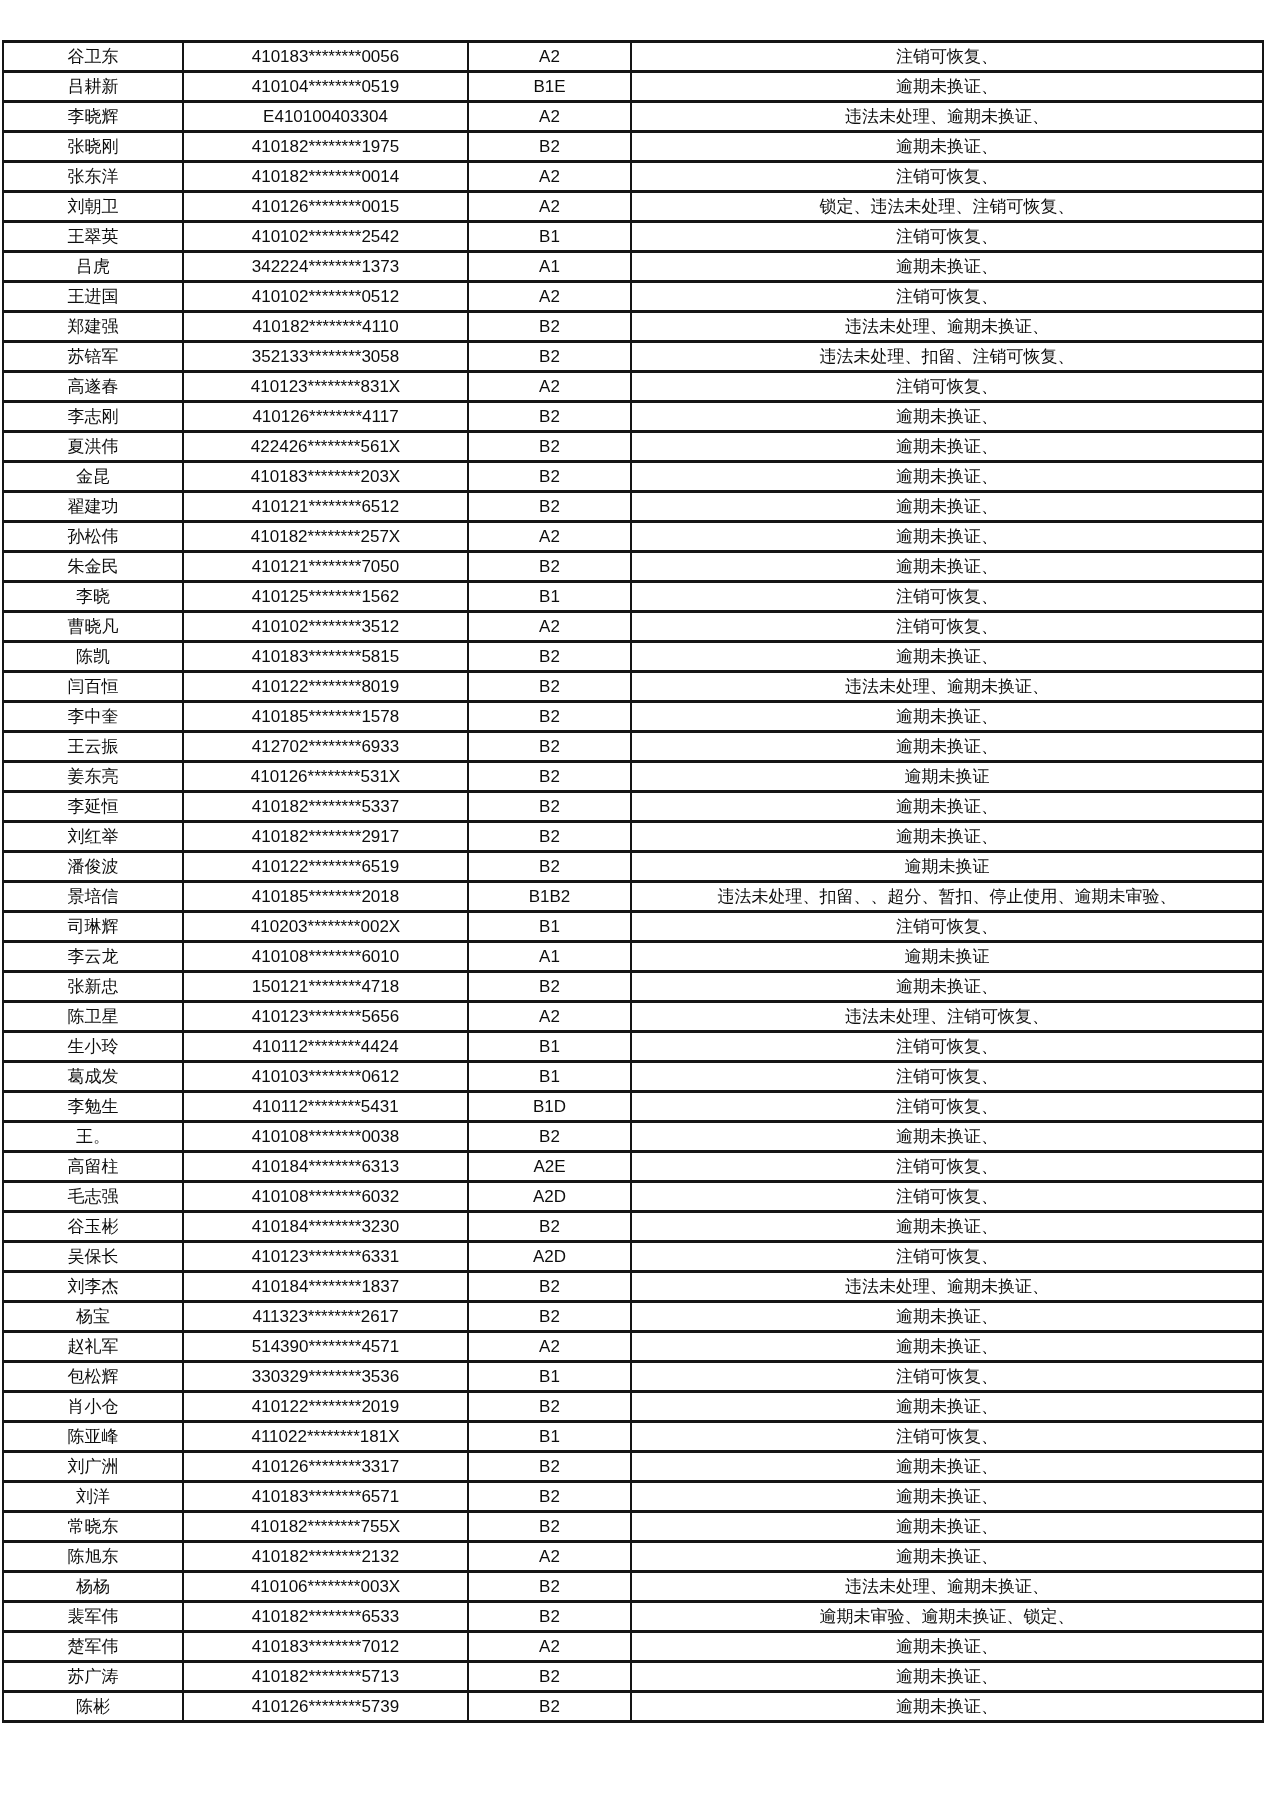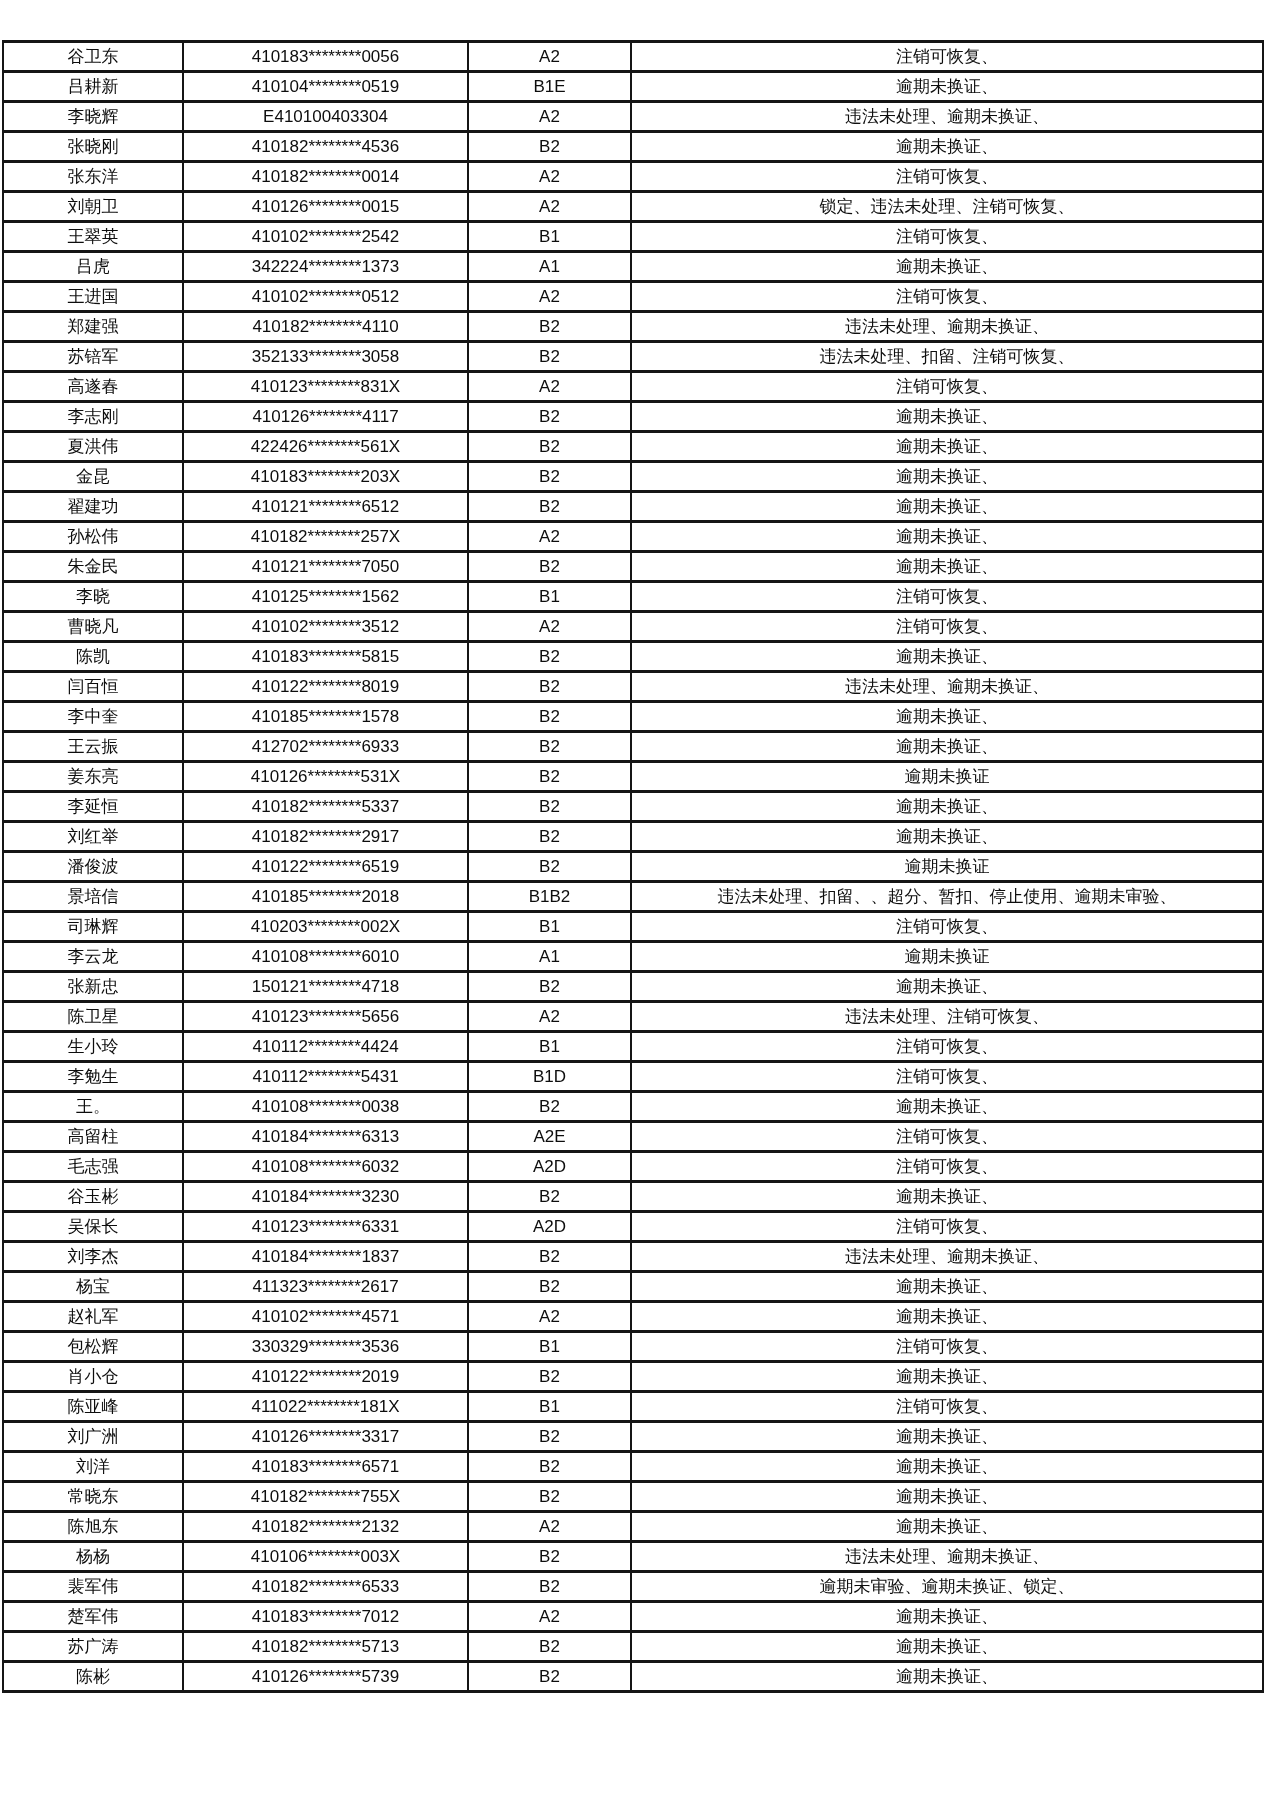--- a/index.html
+++ b/index.html
@@ -70,21 +70,21 @@
     <td>逾期未换证、</td>
   </tr>
         <tr>
     <td>李晓辉</td>
     <td>E410100403304</td>
     <td>A2</td>
     <td>违法未处理、逾期未换证、</td>
   </tr>
         <tr>
     <td>张晓刚</td>
-    <td>410182********4536</td>
+    <td>410182********1975</td>
     <td>B2</td>
     <td>逾期未换证、</td>
   </tr>
         <tr>
     <td>张东洋</td>
     <td>410182********0014</td>
     <td>A2</td>
     <td>注销可恢复、</td>
   </tr>
         <tr>
@@ -255,20 +255,26 @@
     <td>A2</td>
     <td>违法未处理、注销可恢复、</td>
   </tr>
         <tr>
     <td>生小玲</td>
     <td>410112********4424</td>
     <td>B1</td>
     <td>注销可恢复、</td>
   </tr>
         <tr>
+    <td>葛成发</td>
+    <td>410103********0612</td>
+    <td>B1</td>
+    <td>注销可恢复、</td>
+  </tr>
+        <tr>
     <td>李勉生</td>
     <td>410112********5431</td>
     <td>B1D</td>
     <td>注销可恢复、</td>
   </tr>
         <tr>
     <td>王。</td>
     <td>410108********0038</td>
     <td>B2</td>
     <td>逾期未换证、</td>
@@ -304,21 +310,21 @@
     <td>违法未处理、逾期未换证、</td>
   </tr>
         <tr>
     <td>杨宝</td>
     <td>411323********2617</td>
     <td>B2</td>
     <td>逾期未换证、</td>
   </tr>
         <tr>
     <td>赵礼军</td>
-    <td>410102********4571</td>
+    <td>514390********4571</td>
     <td>A2</td>
     <td>逾期未换证、</td>
   </tr>
         <tr>
     <td>包松辉</td>
     <td>330329********3536</td>
     <td>B1</td>
     <td>注销可恢复、</td>
   </tr>
         <tr>

